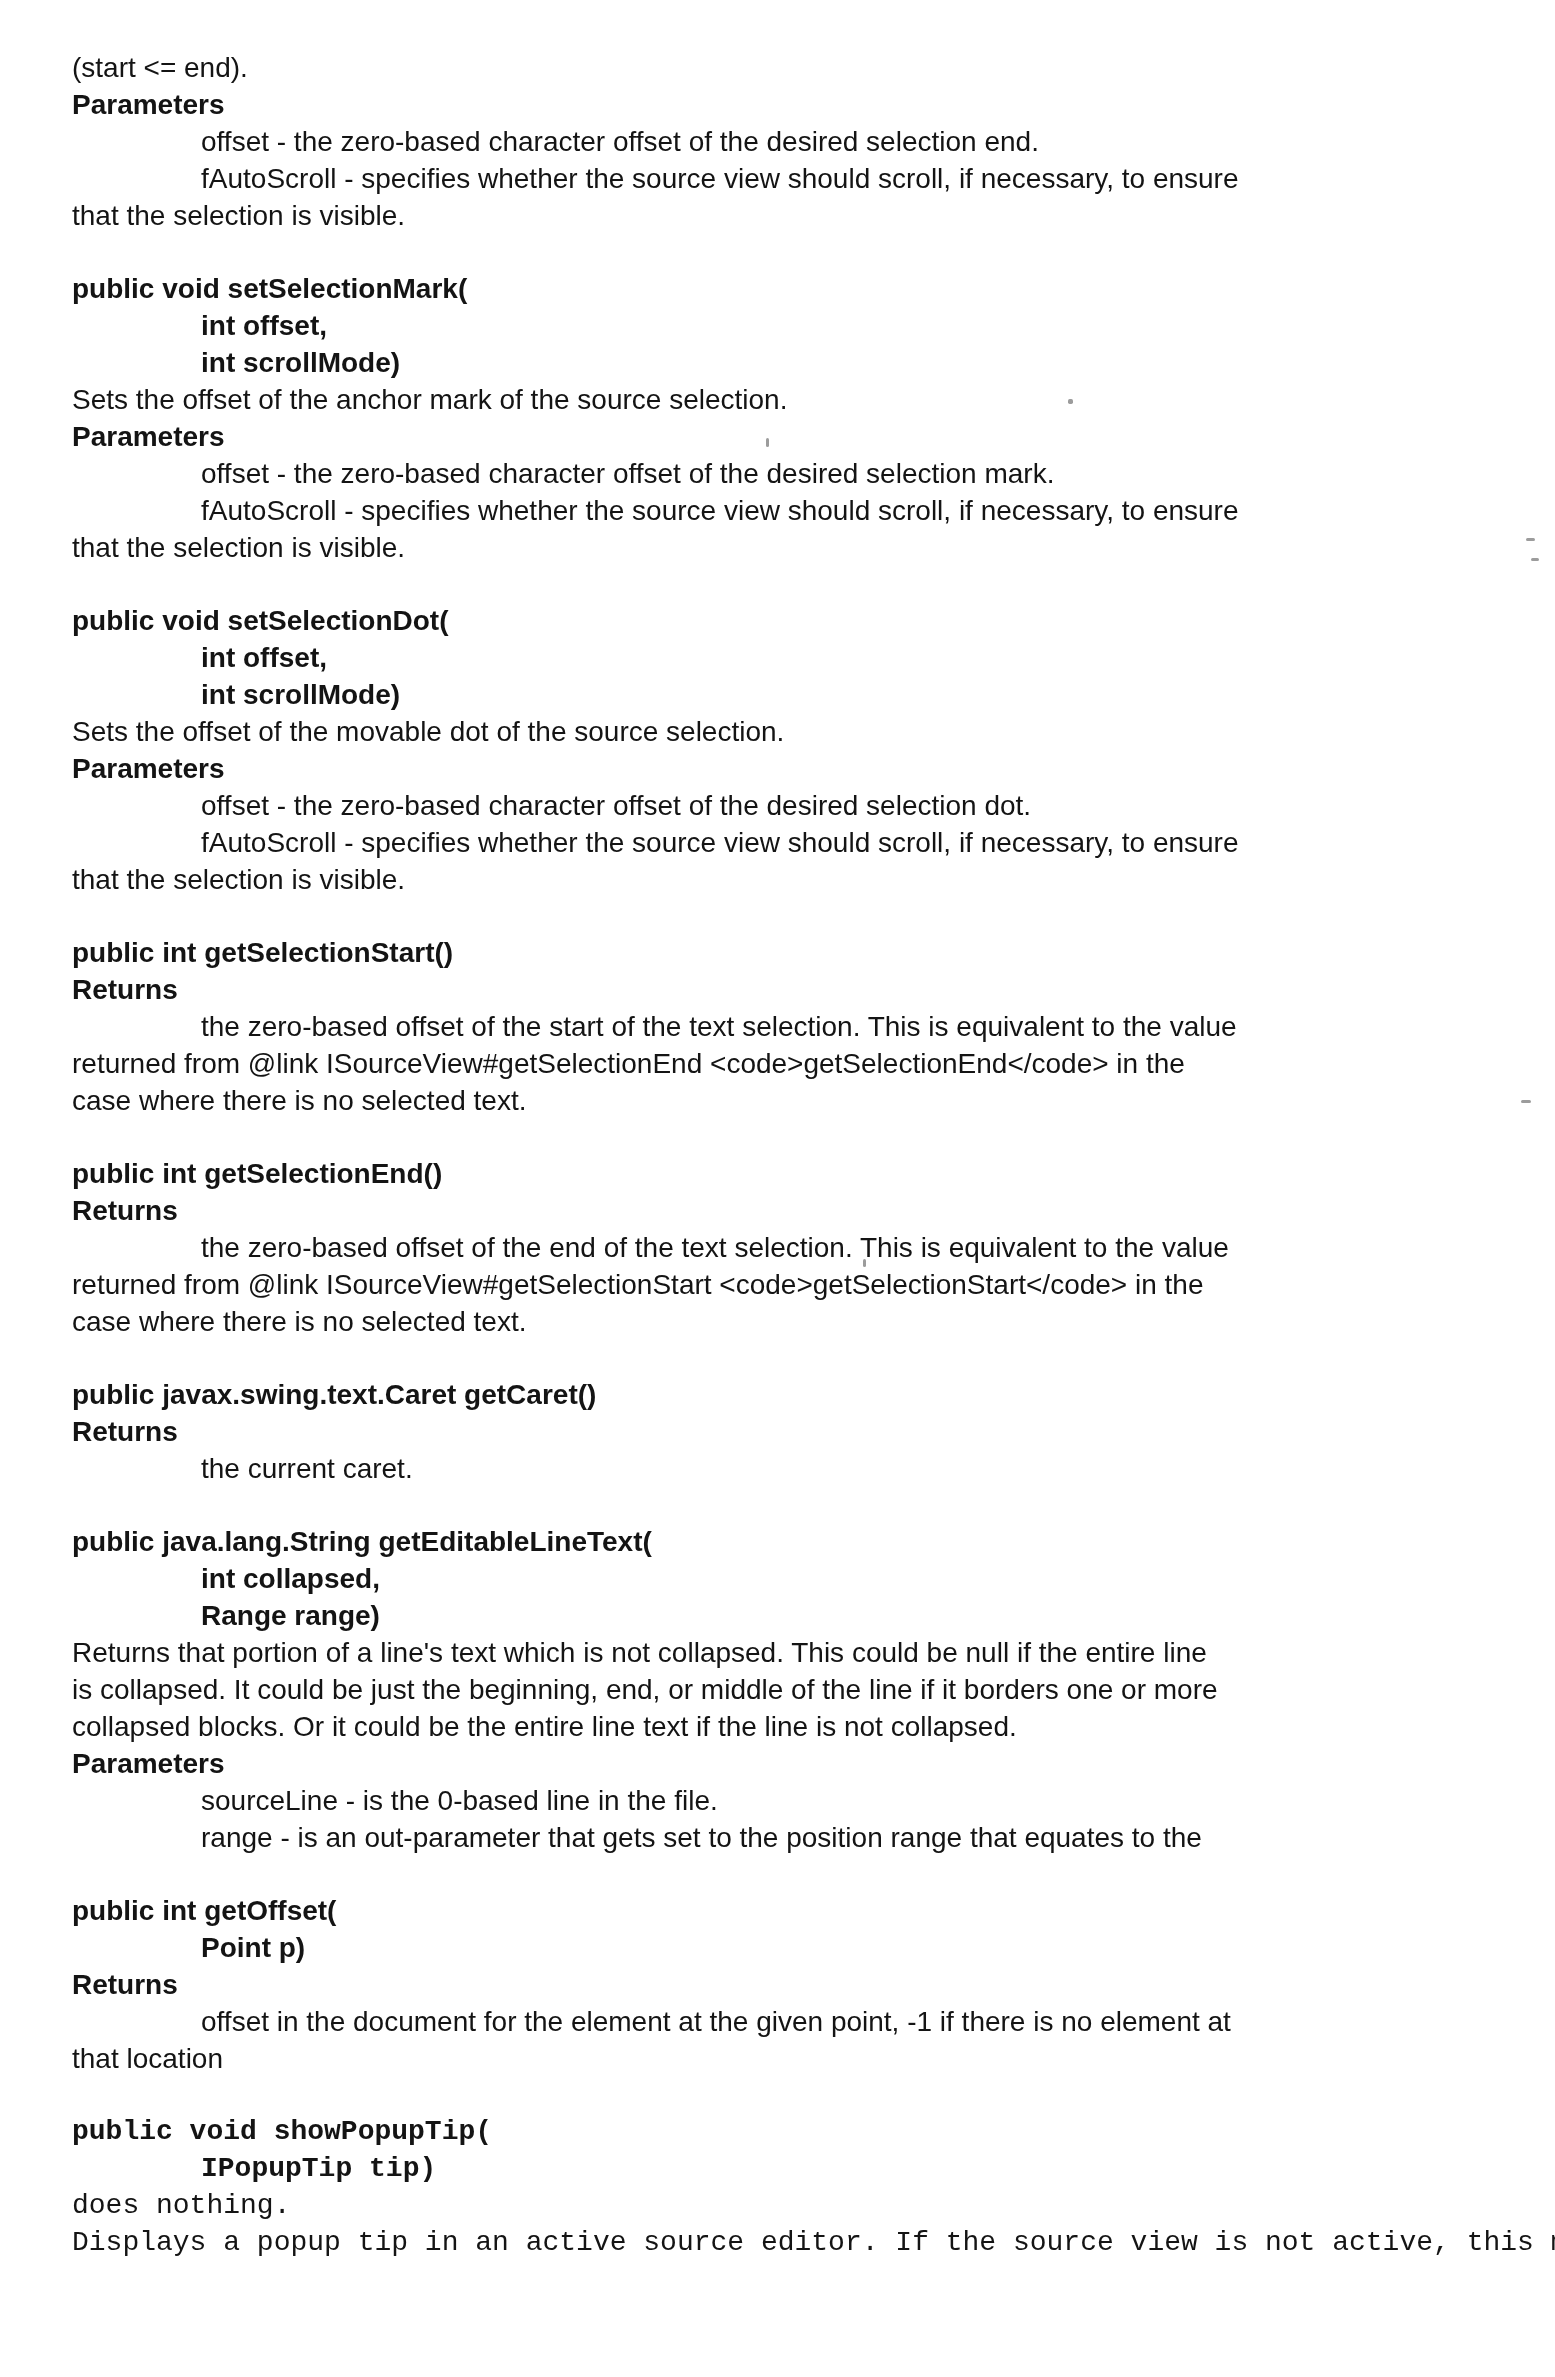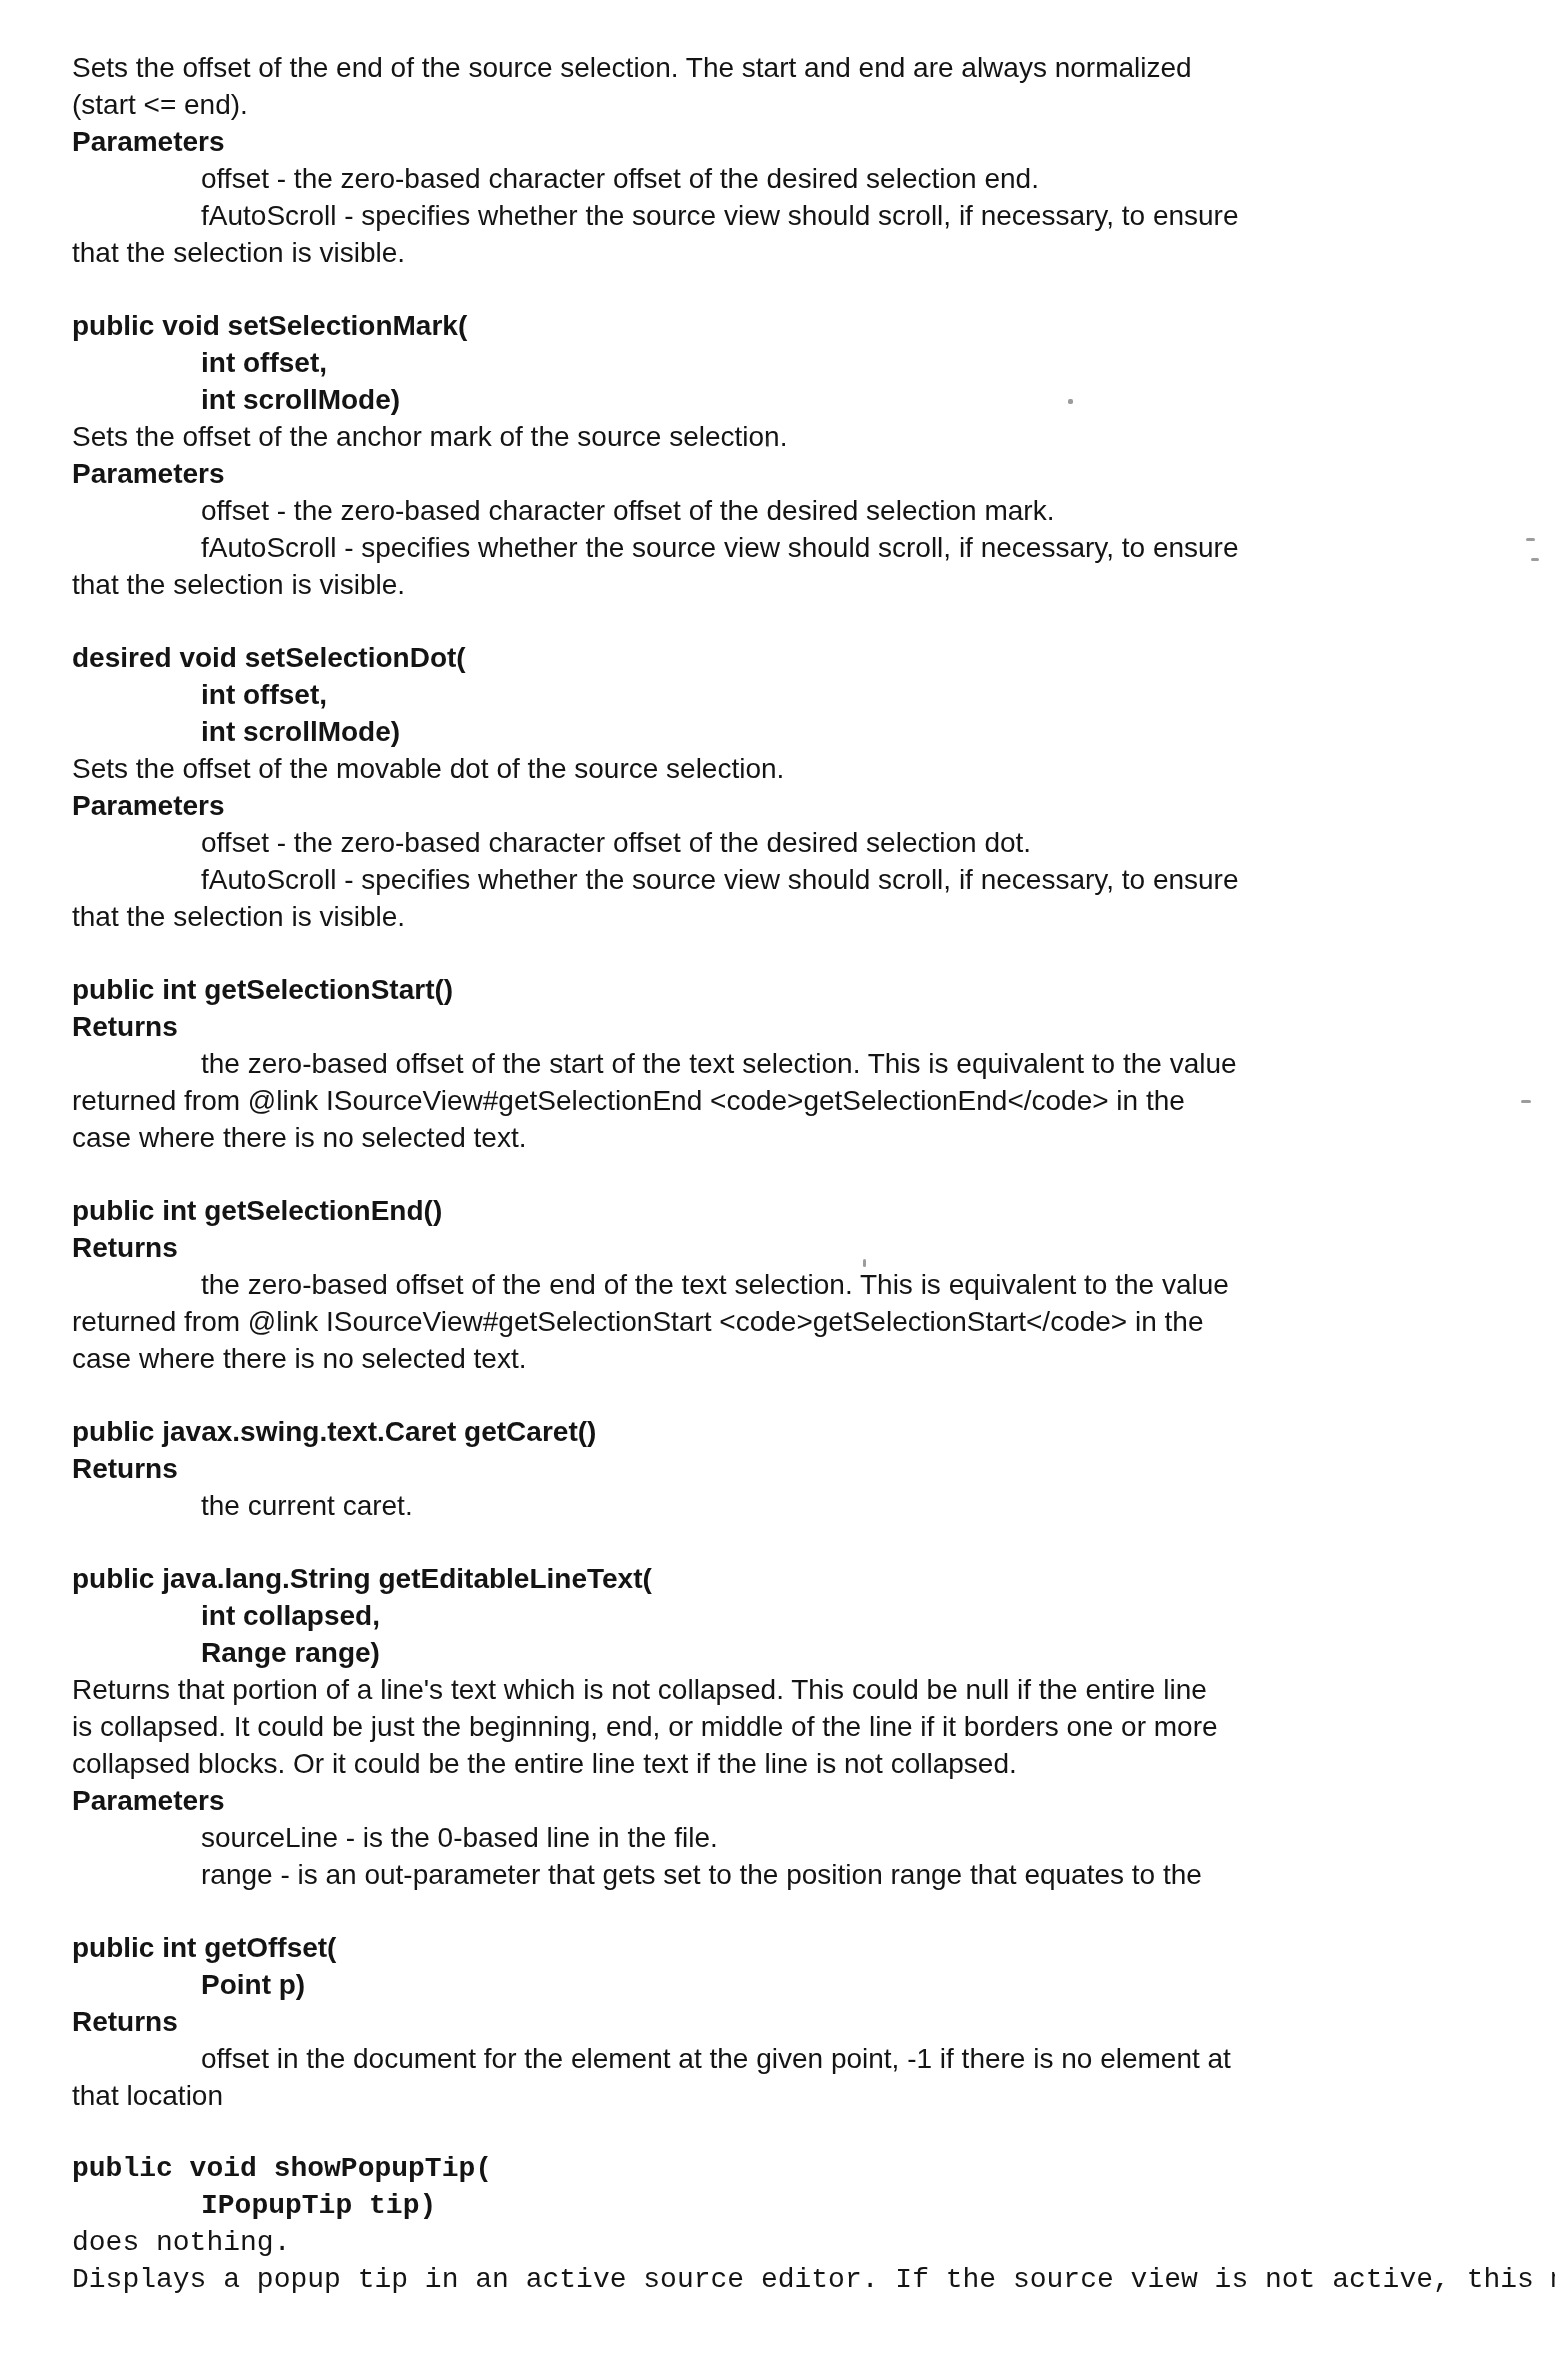--- a/index.html
+++ b/index.html
@@ -35,39 +35,38 @@
     opacity: 0.55;
     border-radius: 1.7px;
   }
 </style>
 </head>
 <body>
 
 <div class="page">
   <div>
       <div class="block">
-        <div class="line">Sets the offset of the end of the source selection. The start and end are always normalized</div>
         <div class="line">(start &lt;= end).</div>
         <div class="line bold">Parameters</div>
         <div class="line indent-1">offset - the zero-based character offset of the desired selection end.</div>
         <div class="line indent-1">fAutoScroll - specifies whether the source view should scroll, if necessary, to ensure</div>
         <div class="line">that the selection is visible.</div>
       </div>
       <div class="block">
         <div class="line bold">public void setSelectionMark(</div>
         <div class="line bold indent-1">int offset,</div>
         <div class="line bold indent-1">int scrollMode)</div>
         <div class="line">Sets the offset of the anchor mark of the source selection.</div>
         <div class="line bold">Parameters</div>
         <div class="line indent-1">offset - the zero-based character offset of the desired selection mark.</div>
         <div class="line indent-1">fAutoScroll - specifies whether the source view should scroll, if necessary, to ensure</div>
         <div class="line">that the selection is visible.</div>
       </div>
       <div class="block">
-        <div class="line bold">desired void setSelectionDot(</div>
+        <div class="line bold">public void setSelectionDot(</div>
         <div class="line bold indent-1">int offset,</div>
         <div class="line bold indent-1">int scrollMode)</div>
         <div class="line">Sets the offset of the movable dot of the source selection.</div>
         <div class="line bold">Parameters</div>
         <div class="line indent-1">offset - the zero-based character offset of the desired selection dot.</div>
         <div class="line indent-1">fAutoScroll - specifies whether the source view should scroll, if necessary, to ensure</div>
         <div class="line">that the selection is visible.</div>
       </div>
       <div class="block">
         <div class="line bold">public int getSelectionStart()</div>

